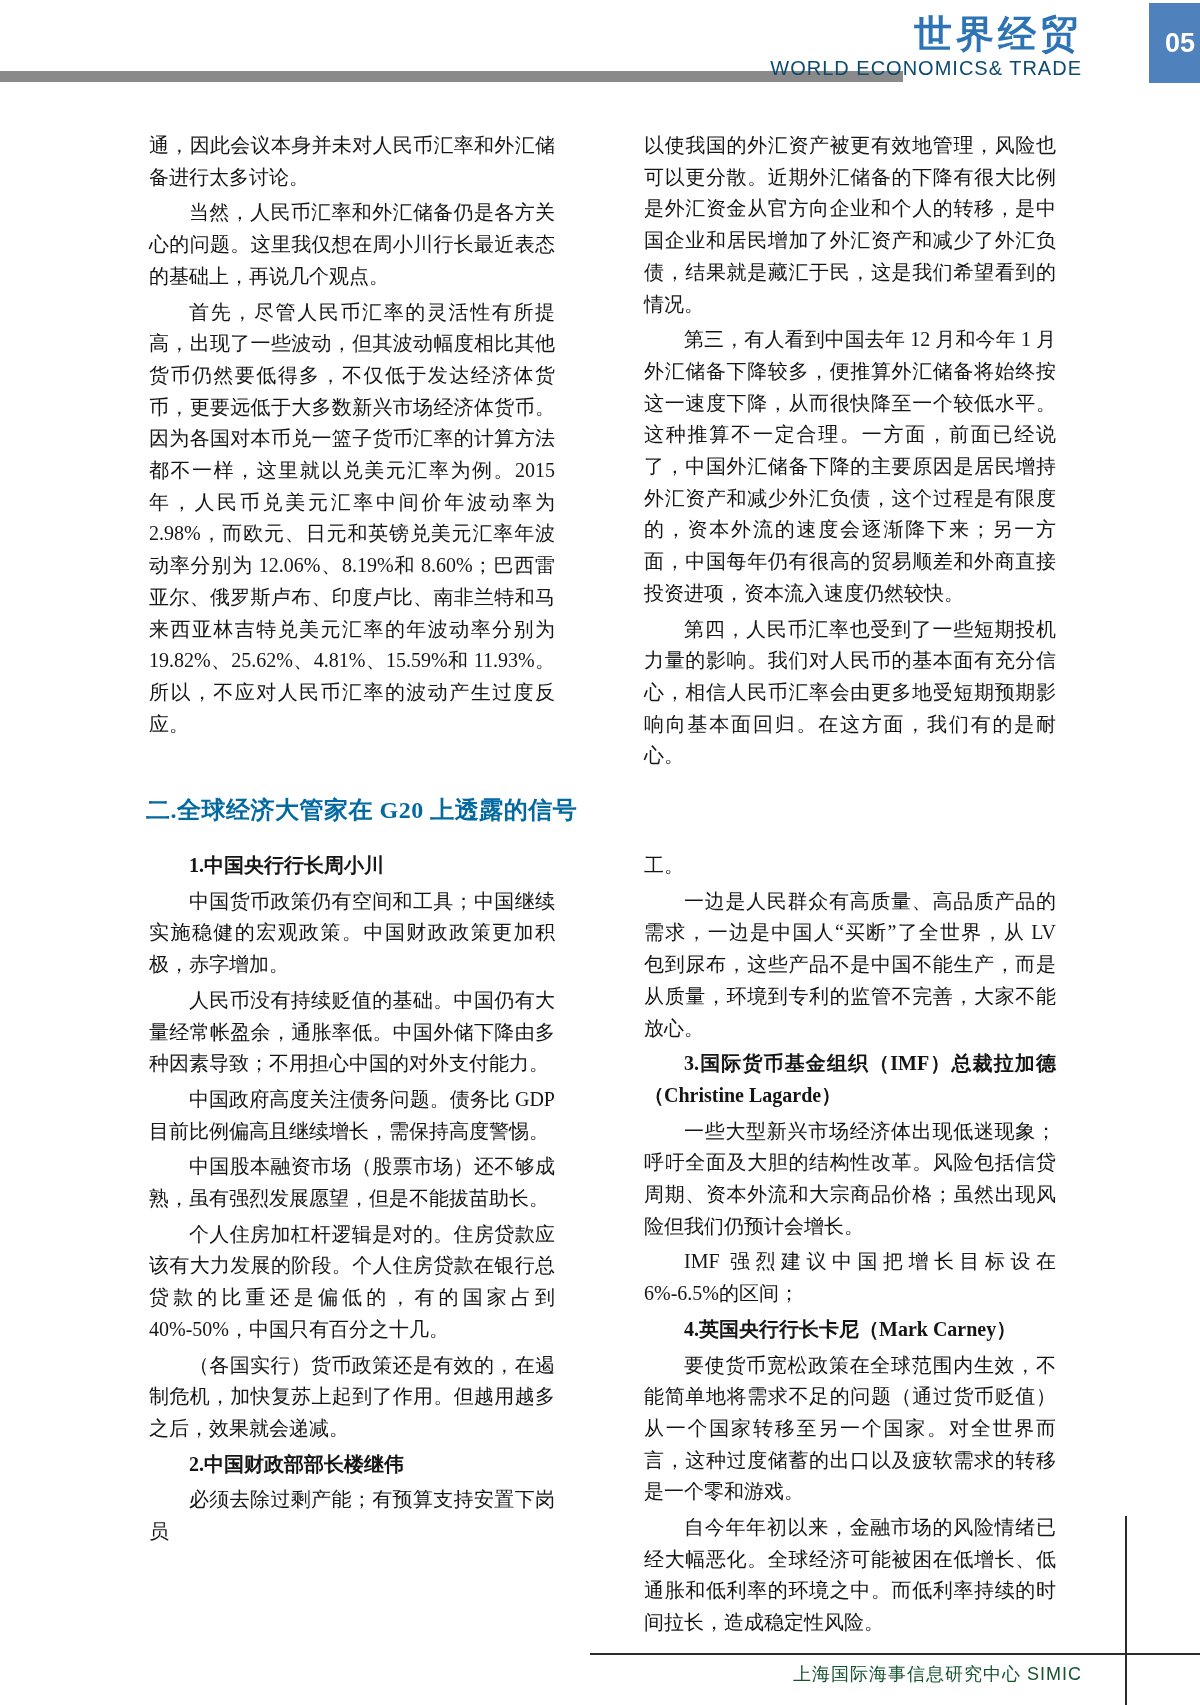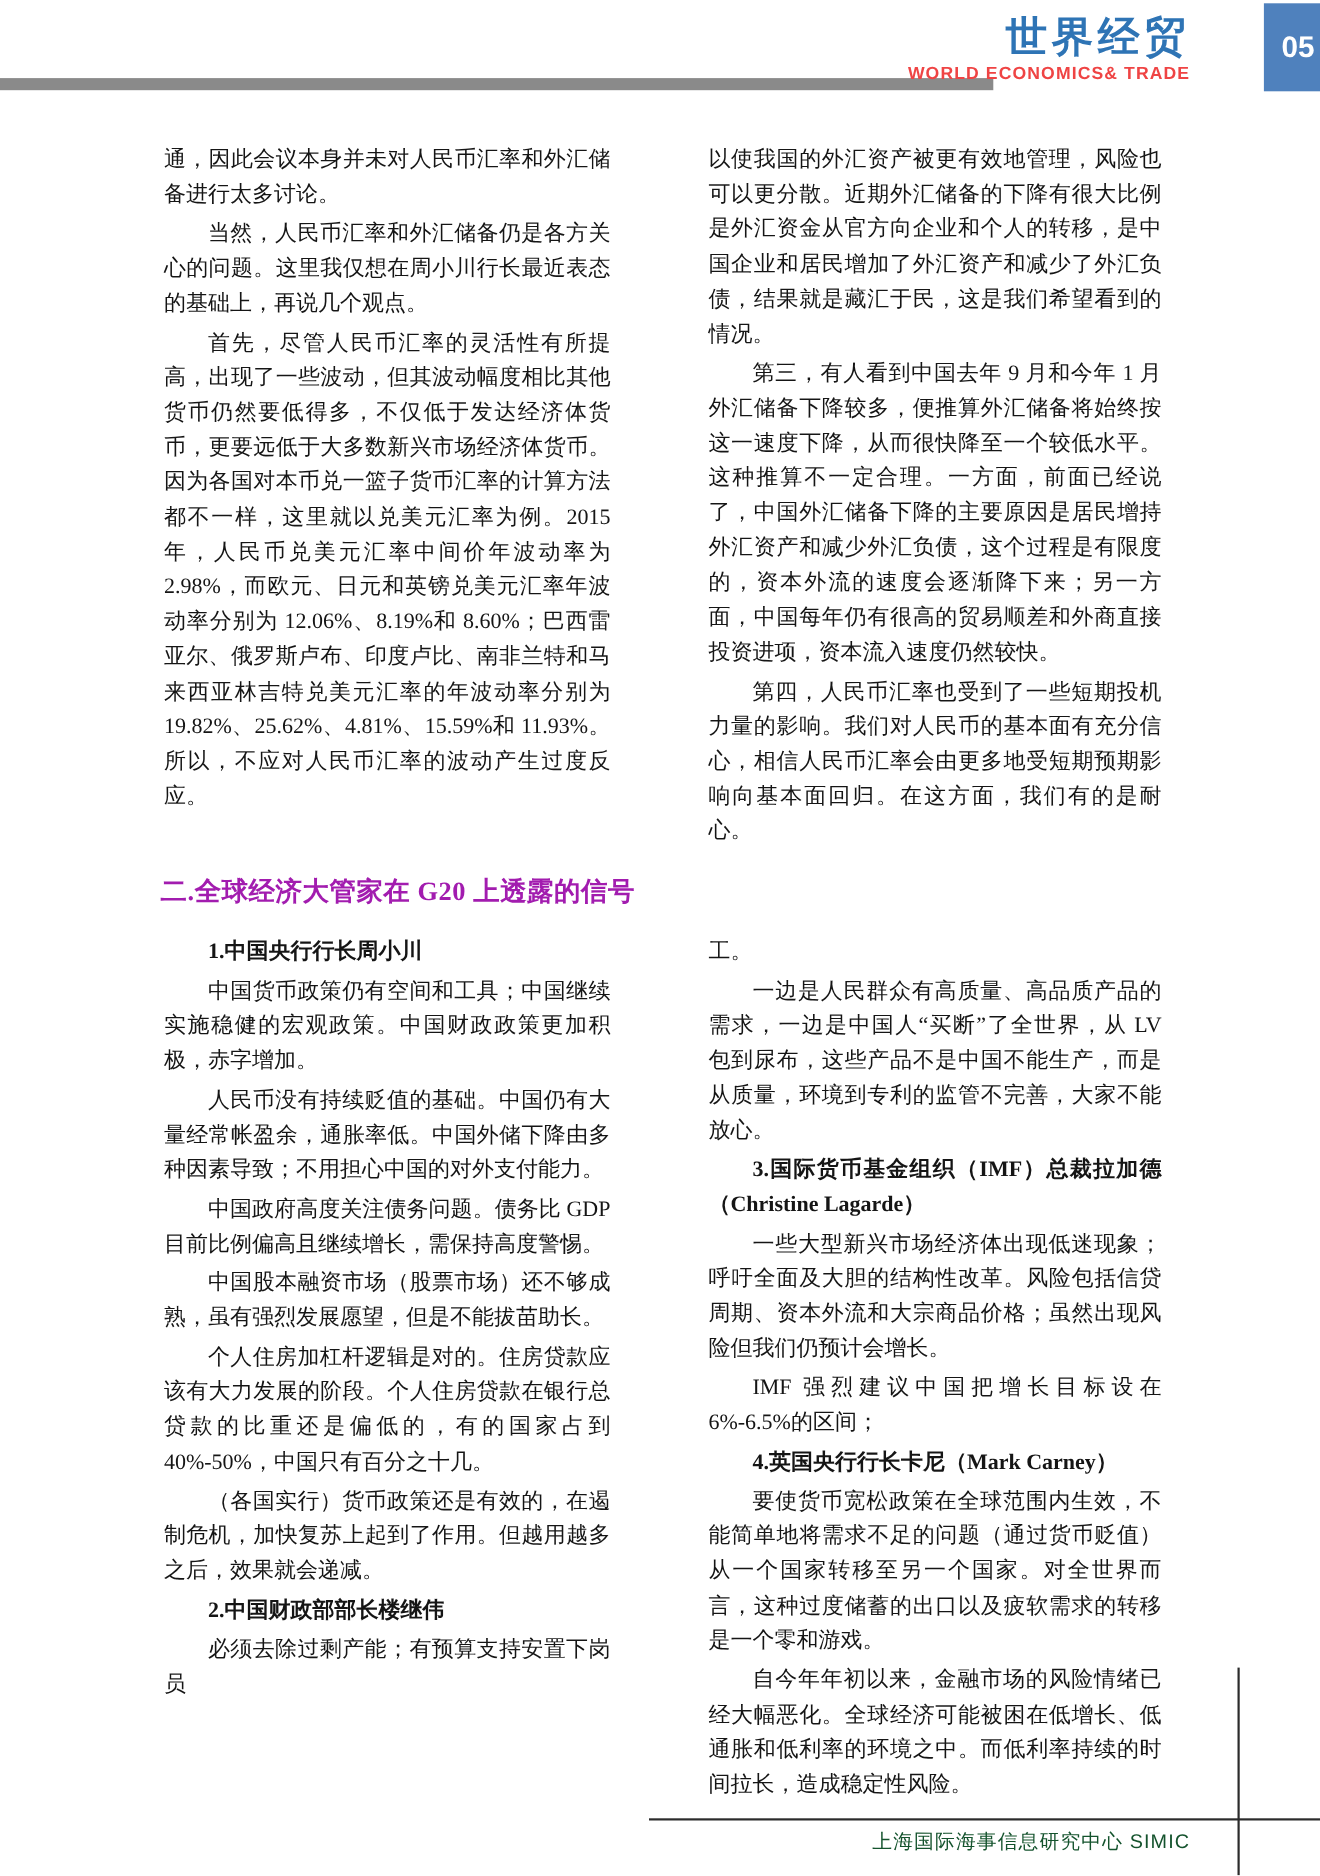--- a/index.html
+++ b/index.html
@@ -19,21 +19,21 @@
   }
   .header-text{
     position:absolute;right:118px;top:12px;text-align:right;
     font-family:"Liberation Sans","DejaVu Sans",sans-serif;
   }
   .header-title{
     font-size:38px;font-weight:700;letter-spacing:4px;
     color:var(--title-blue,#2e74b5);line-height:44px;white-space:nowrap;
   }
   .header-subtitle{
-    font-size:16px;font-weight:700;letter-spacing:1px;color:#ef4444;
+    font-size:20px;font-weight:400;letter-spacing:1px;color:#0c4a6e;
     line-height:20px;margin-top:2px;white-space:nowrap;
   }
   .page-box{
     position:absolute;left:1149px;top:3px;width:62px;height:80px;
     background:var(--box-blue,#4f81bd);
     display:flex;align-items:center;justify-content:center;
     font-family:"Liberation Sans","DejaVu Sans",sans-serif;
     font-size:27px;font-weight:700;color:#ffffff;
   }
   
@@ -47,21 +47,21 @@
     font-size:20px;
     line-height:31.7px;
     text-align:justify;
     text-justify:inter-ideograph;
   }
   .para.indent{text-indent:2em;}
   .para.bold{font-weight:700;}
   .section-heading{
     position:absolute;left:146px;top:794px;width:560px;
     font-size:24px;font-weight:700;letter-spacing:0.5px;
-    color:#a21caf;white-space:nowrap;
+    color:#0369a1;white-space:nowrap;
   }
   
   .footer-rule{
     position:absolute;left:590px;top:1653px;width:610px;height:2px;background:#2b2b2b;
   }
   .footer-vrule{
     position:absolute;left:1125px;top:1516px;width:2px;height:189px;background:#2b2b2b;
   }
   .footer-text{
     position:absolute;left:793px;top:1662px;
@@ -95,21 +95,21 @@
       <p class="para indent">人民币没有持续贬值的基础。中国仍有大量经常帐盈余，通胀率低。中国外储下降由多种因素导致；不用担心中国的对外支付能力。</p>
       <p class="para indent">中国政府高度关注债务问题。债务比 GDP 目前比例偏高且继续增长，需保持高度警惕。</p>
       <p class="para indent">中国股本融资市场（股票市场）还不够成熟，虽有强烈发展愿望，但是不能拔苗助长。</p>
       <p class="para indent">个人住房加杠杆逻辑是对的。住房贷款应该有大力发展的阶段。个人住房贷款在银行总贷款的比重还是偏低的，有的国家占到 40%-50%，中国只有百分之十几。</p>
       <p class="para indent">（各国实行）货币政策还是有效的，在遏制危机，加快复苏上起到了作用。但越用越多之后，效果就会递减。</p>
       <p class="para indent bold">2.中国财政部部长楼继伟</p>
       <p class="para indent">必须去除过剩产能；有预算支持安置下岗员</p>
     </div>
   <div class="textblock col-right-1">
       <p class="para">以使我国的外汇资产被更有效地管理，风险也可以更分散。近期外汇储备的下降有很大比例是外汇资金从官方向企业和个人的转移，是中国企业和居民增加了外汇资产和减少了外汇负债，结果就是藏汇于民，这是我们希望看到的情况。</p>
-      <p class="para indent">第三，有人看到中国去年 9 月和今年 1 月外汇储备下降较多，便推算外汇储备将始终按这一速度下降，从而很快降至一个较低水平。这种推算不一定合理。一方面，前面已经说了，中国外汇储备下降的主要原因是居民增持外汇资产和减少外汇负债，这个过程是有限度的，资本外流的速度会逐渐降下来；另一方面，中国每年仍有很高的贸易顺差和外商直接投资进项，资本流入速度仍然较快。</p>
+      <p class="para indent">第三，有人看到中国去年 12 月和今年 1 月外汇储备下降较多，便推算外汇储备将始终按这一速度下降，从而很快降至一个较低水平。这种推算不一定合理。一方面，前面已经说了，中国外汇储备下降的主要原因是居民增持外汇资产和减少外汇负债，这个过程是有限度的，资本外流的速度会逐渐降下来；另一方面，中国每年仍有很高的贸易顺差和外商直接投资进项，资本流入速度仍然较快。</p>
       <p class="para indent">第四，人民币汇率也受到了一些短期投机力量的影响。我们对人民币的基本面有充分信心，相信人民币汇率会由更多地受短期预期影响向基本面回归。在这方面，我们有的是耐心。</p>
     </div>
   <div class="textblock col-right-2">
       <p class="para">工。</p>
       <p class="para indent">一边是人民群众有高质量、高品质产品的需求，一边是中国人“买断”了全世界，从 LV 包到尿布，这些产品不是中国不能生产，而是从质量，环境到专利的监管不完善，大家不能放心。</p>
       <p class="para indent bold">3.国际货币基金组织（IMF）总裁拉加德（Christine Lagarde）</p>
       <p class="para indent">一些大型新兴市场经济体出现低迷现象；呼吁全面及大胆的结构性改革。风险包括信贷周期、资本外流和大宗商品价格；虽然出现风险但我们仍预计会增长。</p>
       <p class="para indent">IMF 强烈建议中国把增长目标设在 6%-6.5%的区间；</p>
       <p class="para indent bold">4.英国央行行长卡尼（Mark Carney）</p>
       <p class="para indent">要使货币宽松政策在全球范围内生效，不能简单地将需求不足的问题（通过货币贬值）从一个国家转移至另一个国家。对全世界而言，这种过度储蓄的出口以及疲软需求的转移是一个零和游戏。</p>

